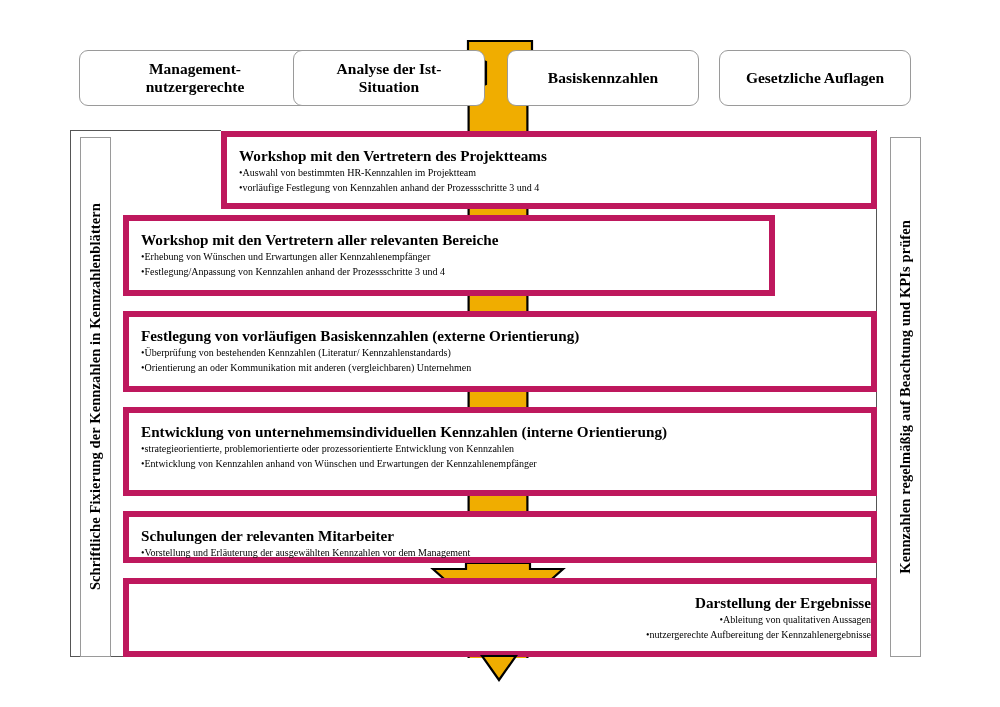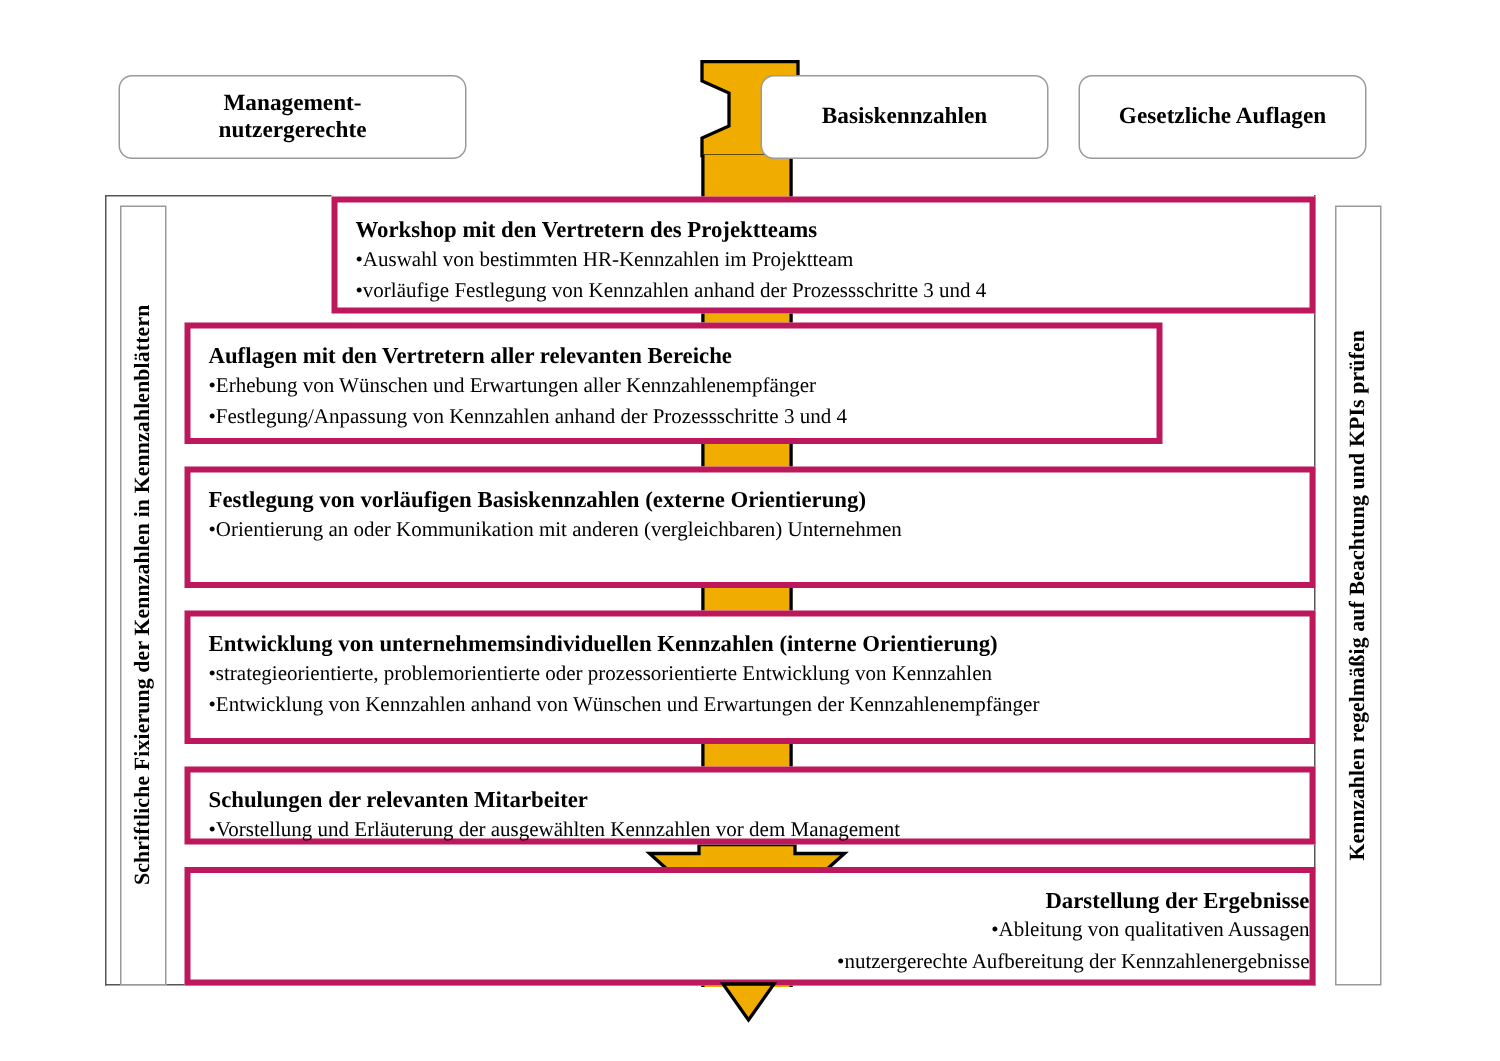--- a/index.html
+++ b/index.html
@@ -76,34 +76,34 @@
     transform: rotate(180deg);
     font-weight: bold;
     font-size: 14.5px;
     white-space: nowrap;
     letter-spacing: 0.1px;
   }
 
   
   .step-box {
     position: absolute;
-    border: 4px solid #be185d;
+    border: 6px solid #be185d;
     background: #ffffff;
     box-sizing: border-box;
     padding: 9px 0 16px 12px;
     z-index: 3;
   }
   .step-title {
     font-weight: bold;
     font-size: 15.2px;
     line-height: 1.26;
     margin-bottom: 1px;
   }
   .step-bullet {
-    font-size: 14px;
+    font-size: 10px;
     line-height: 1.46;
     white-space: nowrap;
   }
 
   
   .arrow-piece {
     position: absolute;
     z-index: 2;
   }
   .arrow-piece svg { display: block; }
@@ -147,20 +147,26 @@
     </svg>
   </div>
 
   <div class="input-box" style="left:79px; top:50px; width:232px; height:56px;">
     <div>
       <div>Management-</div>
       <div>nutzergerechte</div>
     </div>
   </div>
 
+  <div class="input-box" style="left:293px; top:50px; width:192px; height:56px;">
+    <div>
+      <div>Analyse der Ist-</div>
+      <div>Situation</div>
+    </div>
+  </div>
 
   <div class="input-box" style="left:507px; top:50px; width:192px; height:56px;">
     <div>Basiskennzahlen</div>
   </div>
 
   <div class="input-box" style="left:719px; top:50px; width:192px; height:56px;">
     <div>Gesetzliche Auflagen</div>
   </div>
 
   <div id="frame-top-left"></div>
@@ -174,27 +180,28 @@
     <span class="vtext">Kennzahlen regelmäßig auf Beachtung und KPIs prüfen</span>
   </div>
 
   <div class="step-box" style="left:221px; top:131px; width:656px; height:78px;">
     <div class="step-title">Workshop mit den Vertretern des Projektteams</div>
     <div class="step-bullet">•Auswahl von bestimmten HR-Kennzahlen im Projektteam</div>
     <div class="step-bullet">•vorläufige Festlegung von Kennzahlen anhand der Prozessschritte 3 und 4</div>
   </div>
 
   <div class="step-box" style="left:123px; top:215px; width:652px; height:81px;">
-    <div class="step-title">Auflagen mit den Vertretern aller relevanten Bereiche</div>
+    <div class="step-title">Workshop mit den Vertretern aller relevanten Bereiche</div>
     <div class="step-bullet">•Erhebung von Wünschen und Erwartungen aller Kennzahlenempfänger</div>
     <div class="step-bullet">•Festlegung/Anpassung von Kennzahlen anhand der Prozessschritte 3 und 4</div>
   </div>
 
   <div class="step-box" style="left:123px; top:311px; width:754px; height:81px;">
     <div class="step-title">Festlegung von vorläufigen Basiskennzahlen (externe Orientierung)</div>
+    <div class="step-bullet">•Überprüfung von bestehenden Kennzahlen (Literatur/ Kennzahlenstandards)</div>
     <div class="step-bullet">•Orientierung an oder Kommunikation mit anderen (vergleichbaren) Unternehmen</div>
   </div>
 
   <div class="step-box" style="left:123px; top:511px; width:754px; height:52px;">
     <div class="step-title">Schulungen der relevanten Mitarbeiter</div>
     <div class="step-bullet">•Vorstellung und Erläuterung der ausgewählten Kennzahlen vor dem Management</div>
   </div>
 
   <div class="step-box" style="left:123px; top:407px; width:754px; height:89px;">
     <div class="step-title">Entwicklung von unternehmemsindividuellen Kennzahlen (interne Orientierung)</div>

